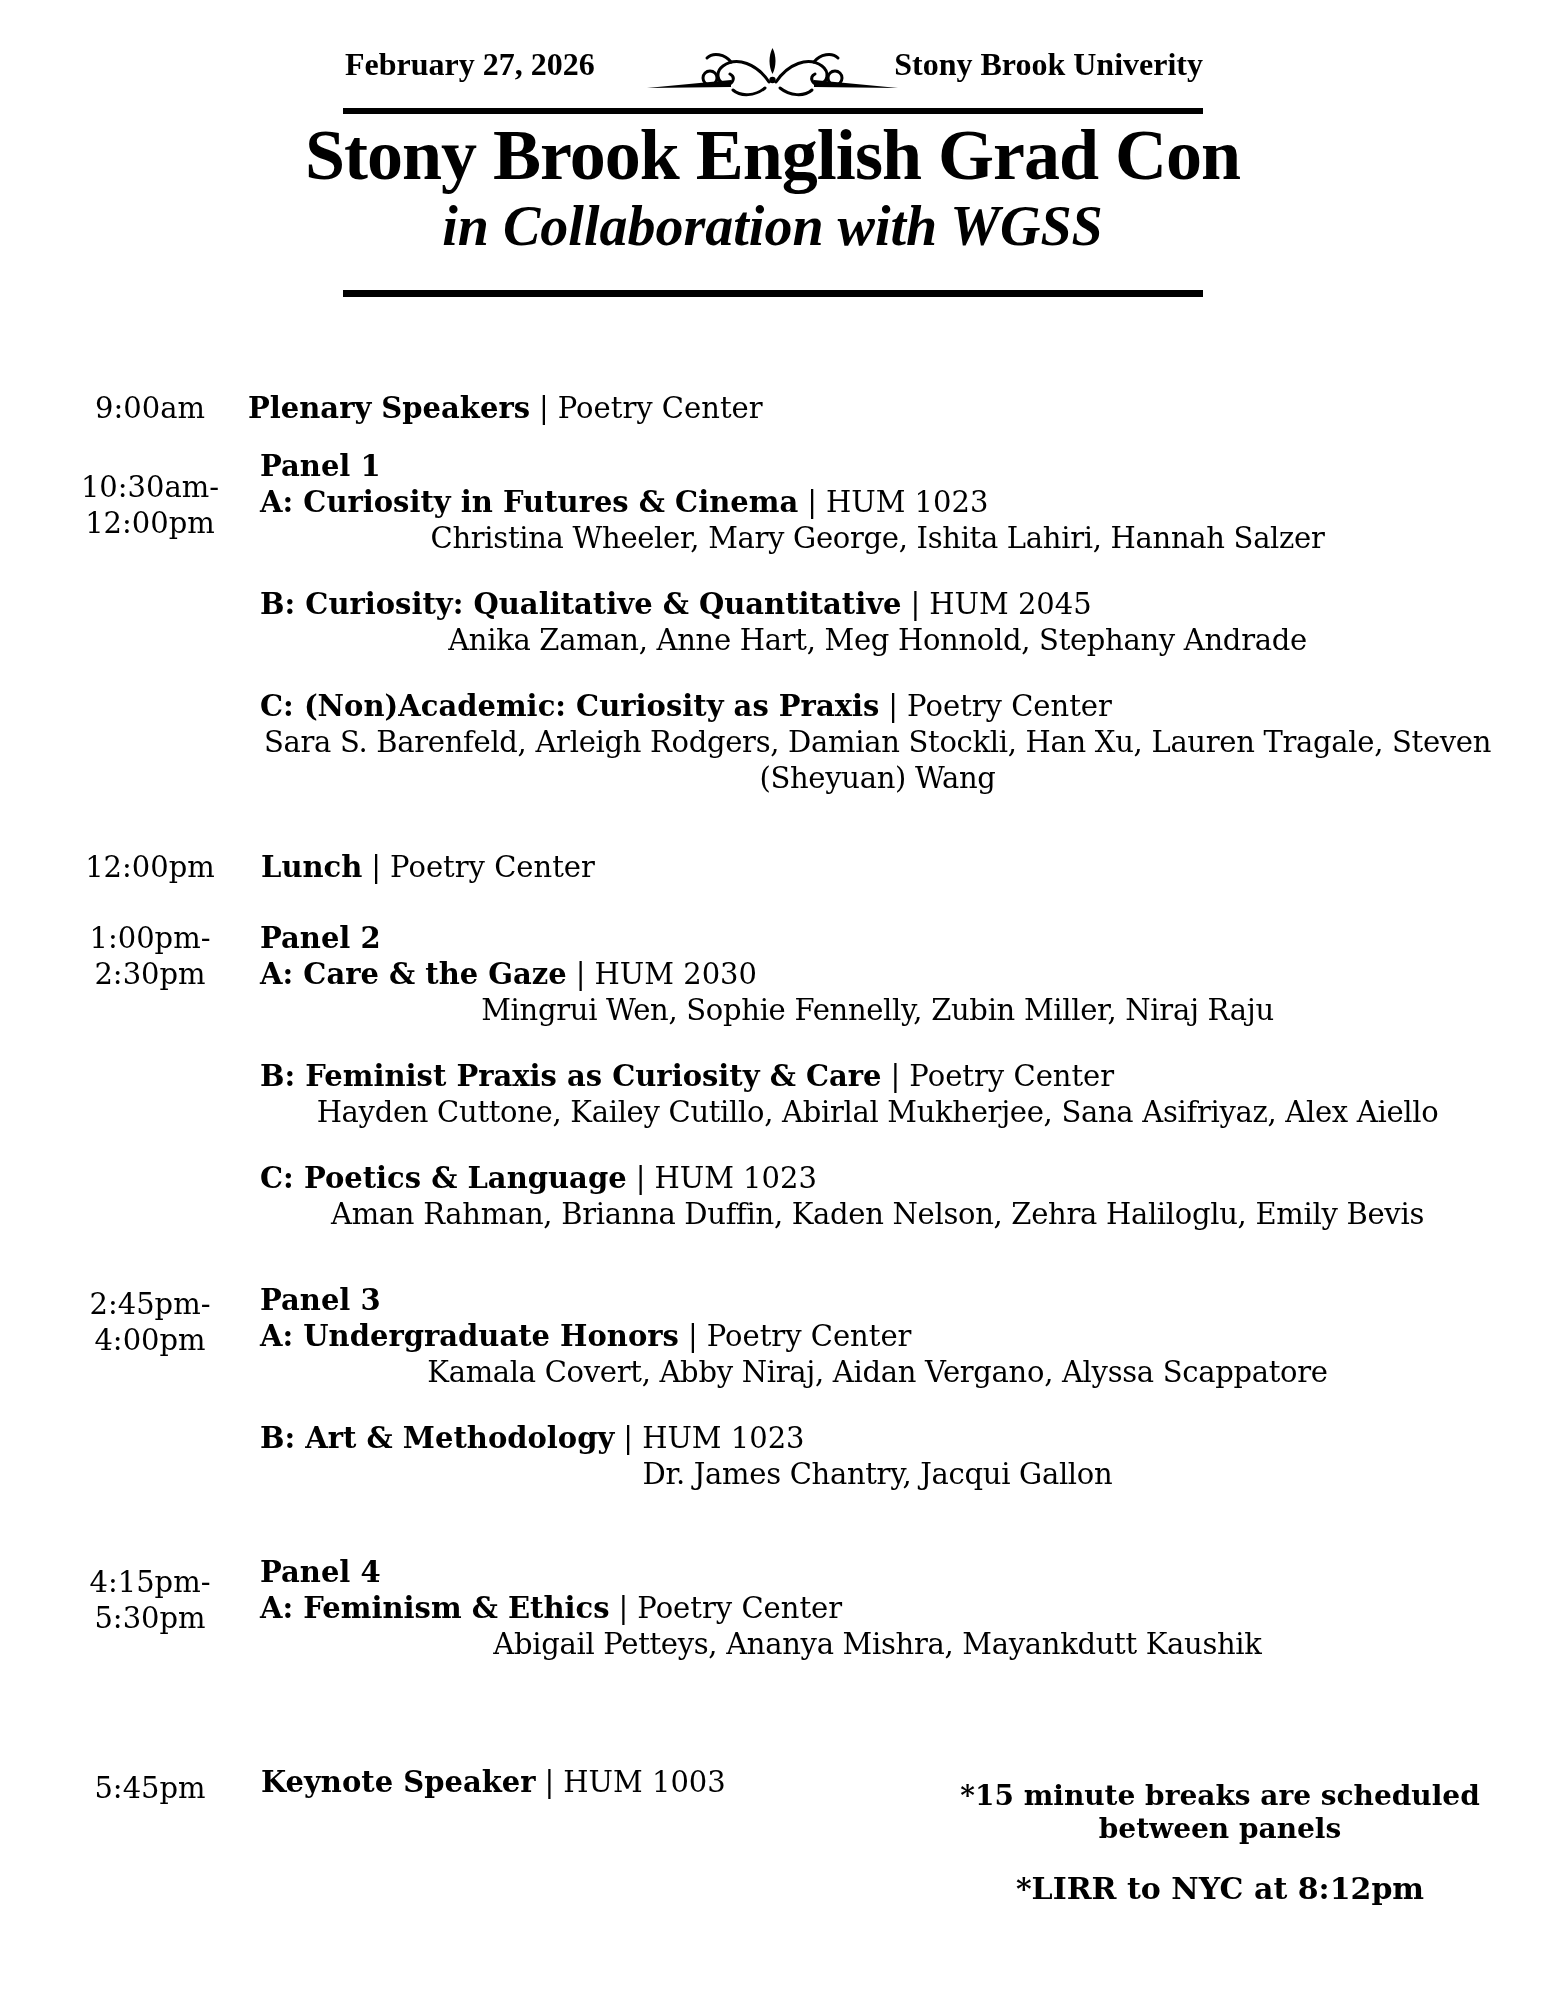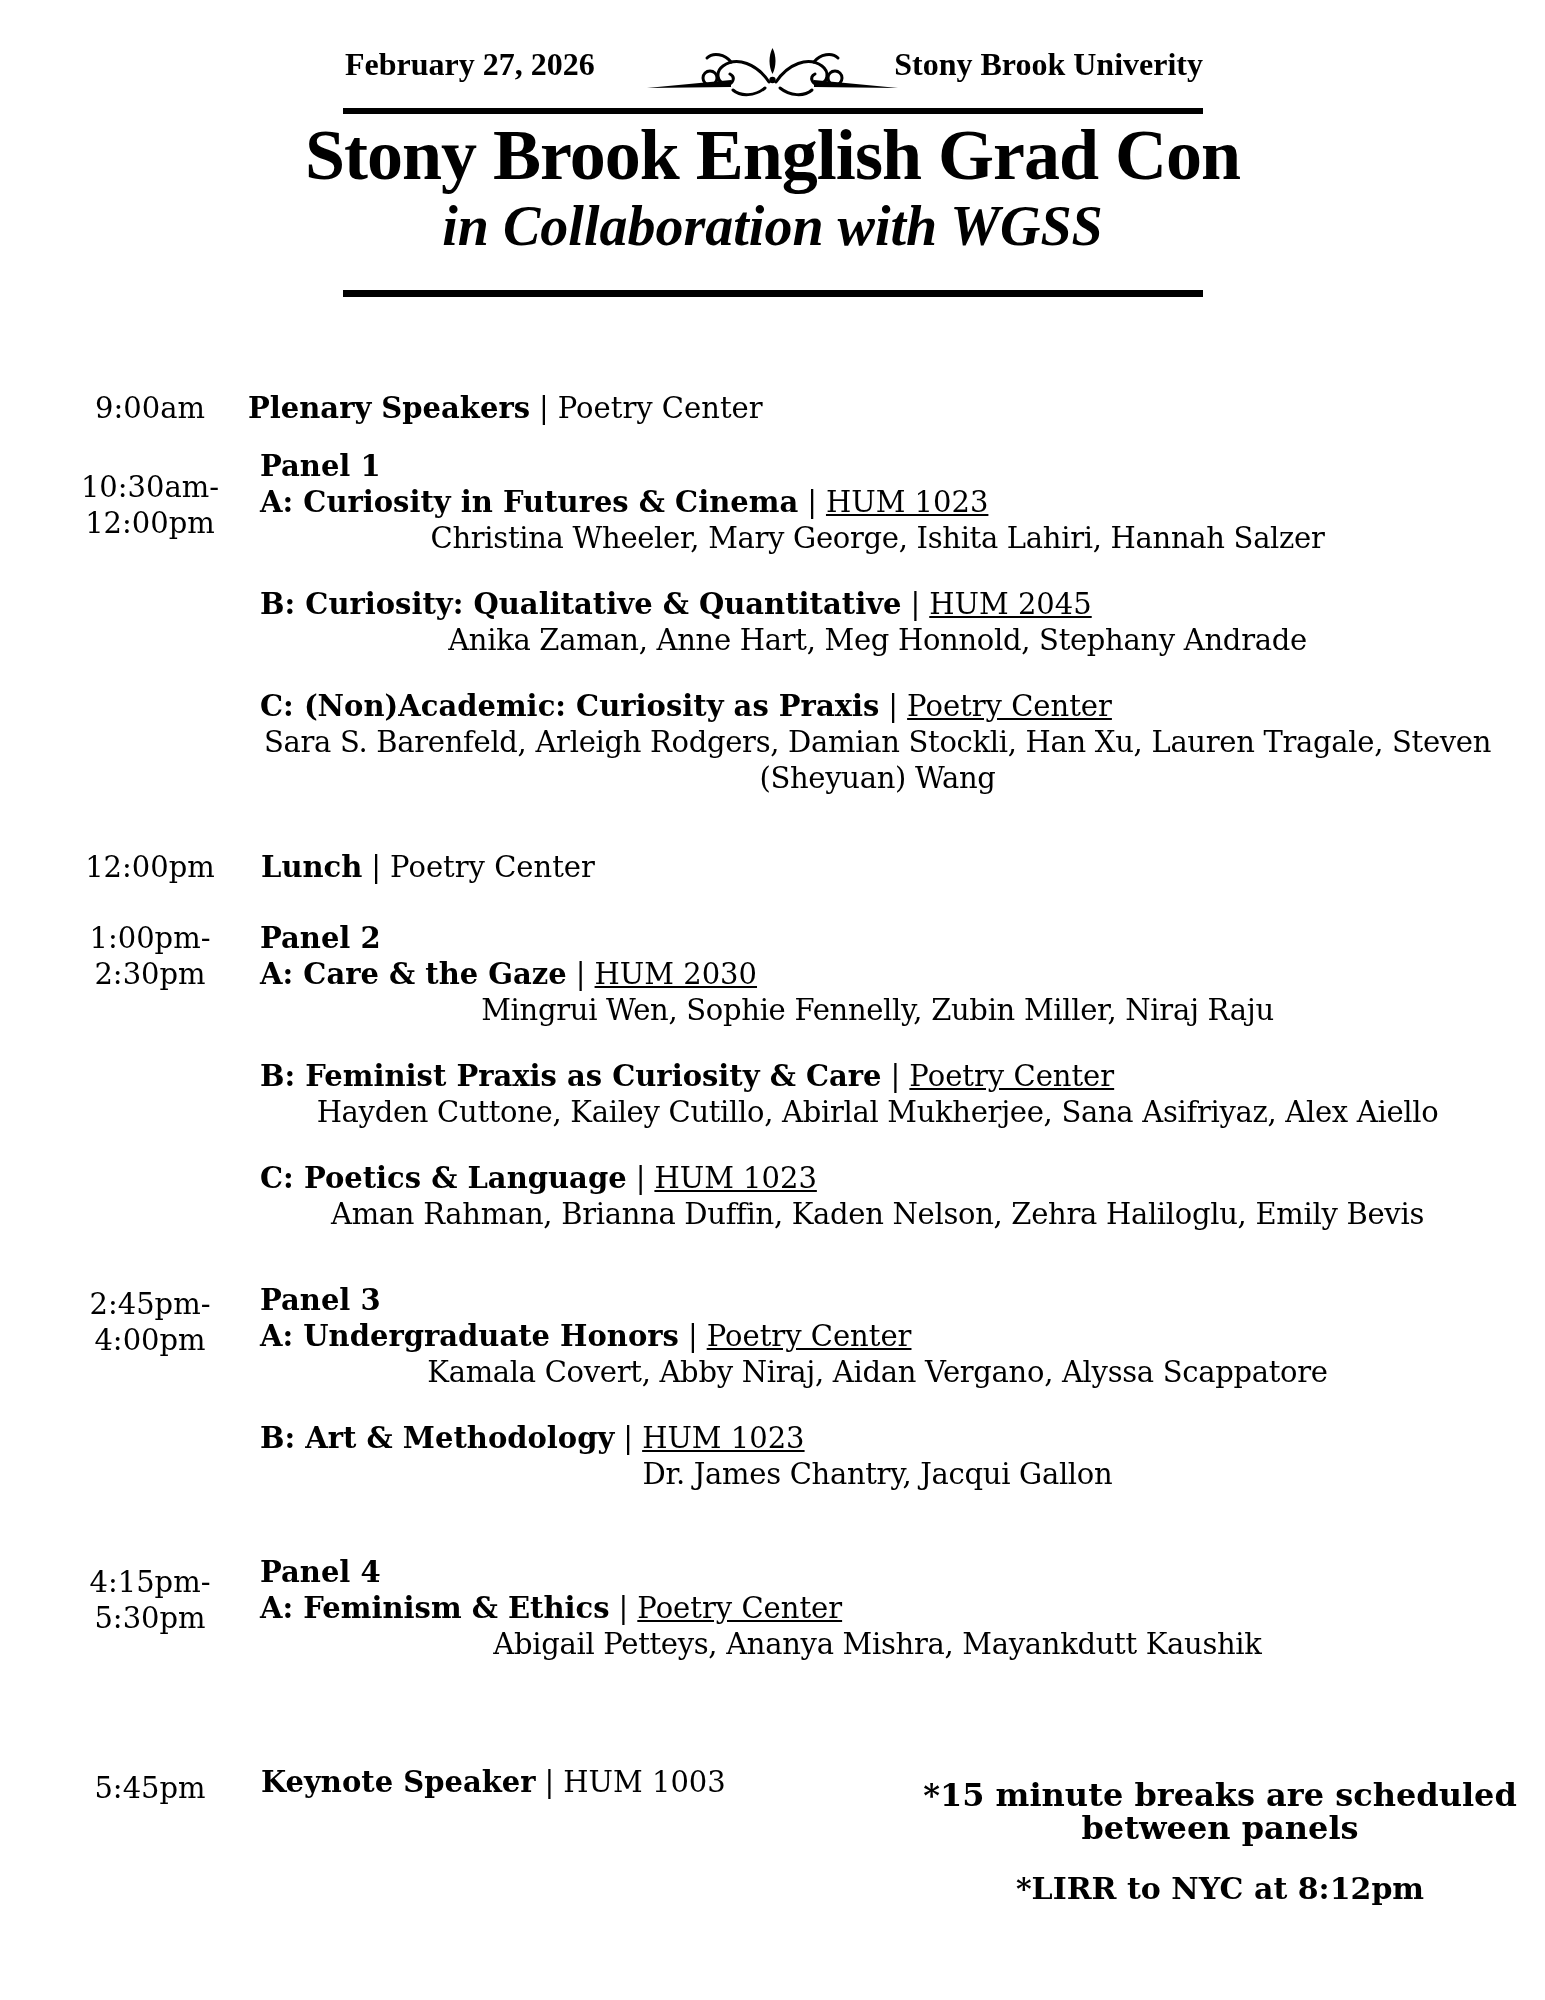--- a/index.html
+++ b/index.html
@@ -44,35 +44,35 @@
     text-align:center;font-weight:400;
   }
   .content{margin-left:260px;width:1235px;}
   .content.c248{margin-left:248px;}
   .content.c261{margin-left:261px;}
   .bold{font-weight:700;}
   .sep{font-weight:400;padding:0 9px;}
   .panel-name{font-weight:700;}
   .session + .session{margin-top:30px;}
   .session-title{font-weight:700;}
-  .session-location{font-weight:400;text-decoration:underline;}
+  .session-location{font-weight:400;}
   .speakers{font-weight:400;letter-spacing:-0.3px;text-align:center;}
 
   #row-plenary{top:390px;}
   #row-panel1{top:448px;}  #row-panel1 .time{top:21px;}
   #row-lunch{top:849px;}
   #row-panel2{top:920px;}
   #row-panel3{top:1282px;} #row-panel3 .time{top:4px;}
   #row-panel4{top:1554px;} #row-panel4 .time{top:10px;}
   #row-keynote{top:1764px;} #row-keynote .time{top:6px;}
 
   
   .note-breaks{
     position:absolute;left:915px;top:1779px;width:610px;
-    text-align:center;font-weight:700;font-size:32px;line-height:33px;
+    text-align:center;font-weight:700;font-size:28px;line-height:33px;
   }
   .note-lirr{
     position:absolute;left:915px;top:1872px;width:610px;
     text-align:center;font-weight:700;font-size:30px;line-height:33px;
   }
 </style>
 </head>
 <body>
 
 <div class="page">

